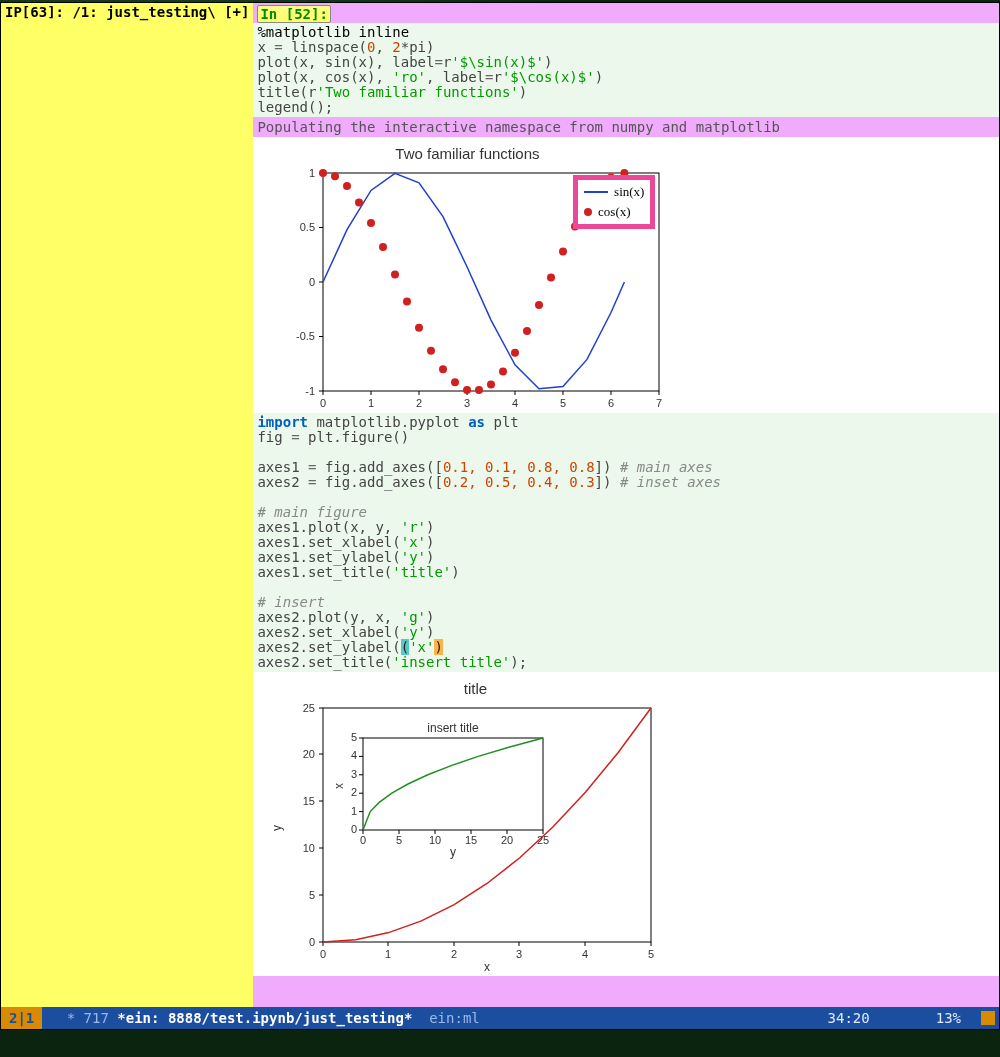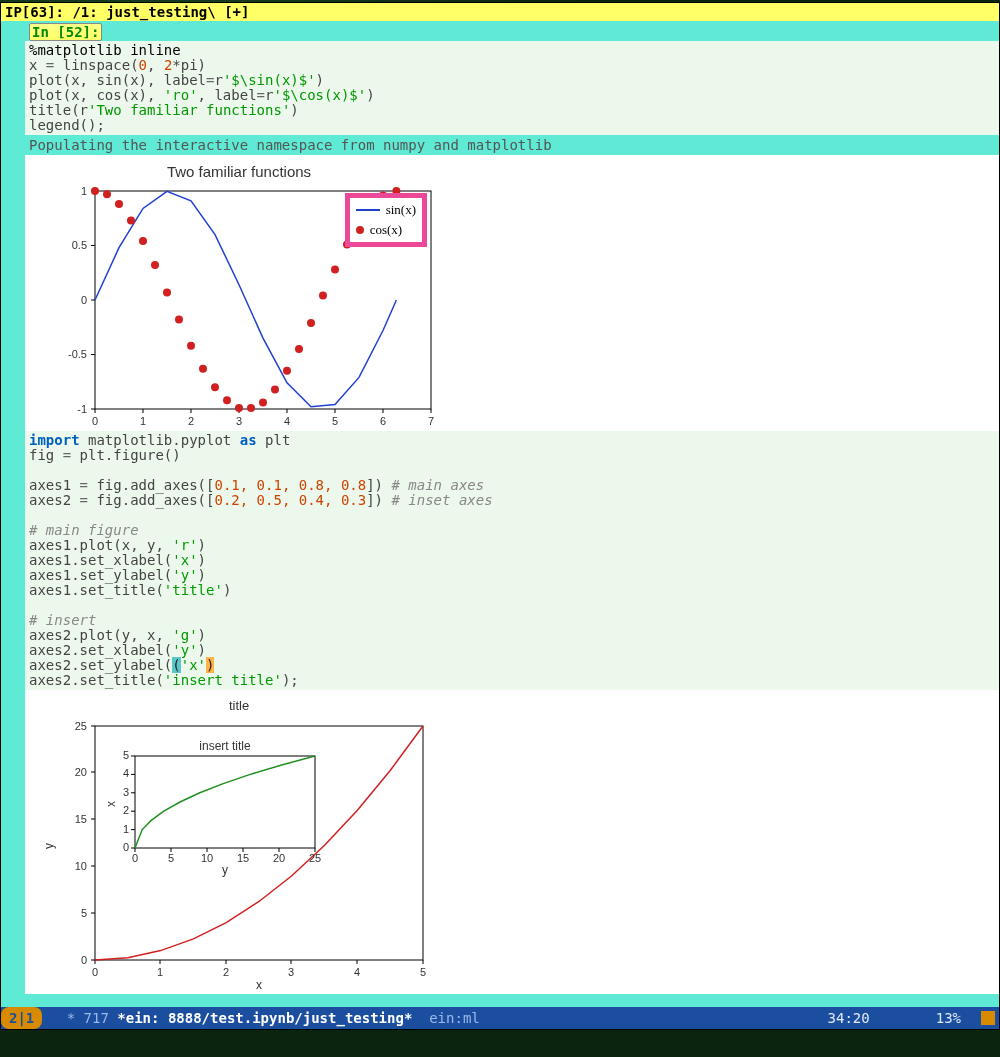--- a/index.html
+++ b/index.html
@@ -20,36 +20,35 @@
   }
   .window {
     position: absolute;
     left: 0; top: 2px;
     width: 1000px;
     height: 1028px;
     background: #ffffff;
     border: 1px solid #000;
     box-sizing: border-box;
     display: flex;
-    flex-direction: column;
+    flex-direction: row;
   }
   .titlebar {
     background: #ffff66;
     color: #000;
     font-weight: bold;
     padding: 0 4px;
     line-height: 18px;
     font-size: 14px;
     white-space: pre;
   }
   .content {
     flex: 1;
     overflow: hidden;
-    background: #5eead4;
-    padding-left: 24px;
+    background: #f0abfc;
   }
   .prompt {
     display: inline-block;
     background: linear-gradient(#ffff88, #ffff66);
     color: #008800;
     font-weight: bold;
     padding: 0 2px;
     border: 1px solid #888;
     border-radius: 2px;
     margin: 2px 0 0 4px;
@@ -114,22 +113,22 @@
   .legline { width:24px; height:2px; background:#2040d0; }
   .legdot  { width:8px; height:8px; border-radius:50%; background:#d02020; }
 
   
   .chart2 {
     position: relative;
     width: 400px; height: 292px;
     margin-left: 10px;
   }
   .c2-title {
-    position:absolute; top:0; left:0; width:100%;
-    text-align:center; font-family: sans-serif; font-size:13px; color:#333;
+    position:absolute; top:0; left:8px; width:100%;
+    text-align:center; font-family: sans-serif; font-size:15px; color:#333;
   }
   .c2-svg {
     position:absolute; top:20px; left:0;
   }
 
   
   .modeline {
     position: absolute;
     bottom: 0; left: 0; right: 0;
     height: 22px;
@@ -139,21 +138,21 @@
     align-items: center;
     font-size: 14px;
     white-space: pre;
   }
   .ml-seg-orange {
     background: #d88a00;
     color: #1c4ea0;
     font-weight: bold;
     padding: 0 8px;
     height: 100%;
-    display:flex; align-items:center;border-radius:8px;
+    display:flex; align-items:center;
   }
   .ml-text { padding: 0 16px; }
   .ml-text b { color: #fff; font-weight: bold; }
   .ml-text .dim { color: #9ab8e8; }
   .ml-right { margin-left: auto; display:flex; align-items:center; gap:20px; padding-right:4px;}
   .ml-box { background:#d88a00; width:14px; height:14px; }
 
   
   text.tick { font-family: sans-serif; font-size: 11px; fill:#333; }
   text.axlbl{ font-family: sans-serif; font-size: 12px; fill:#333; }

